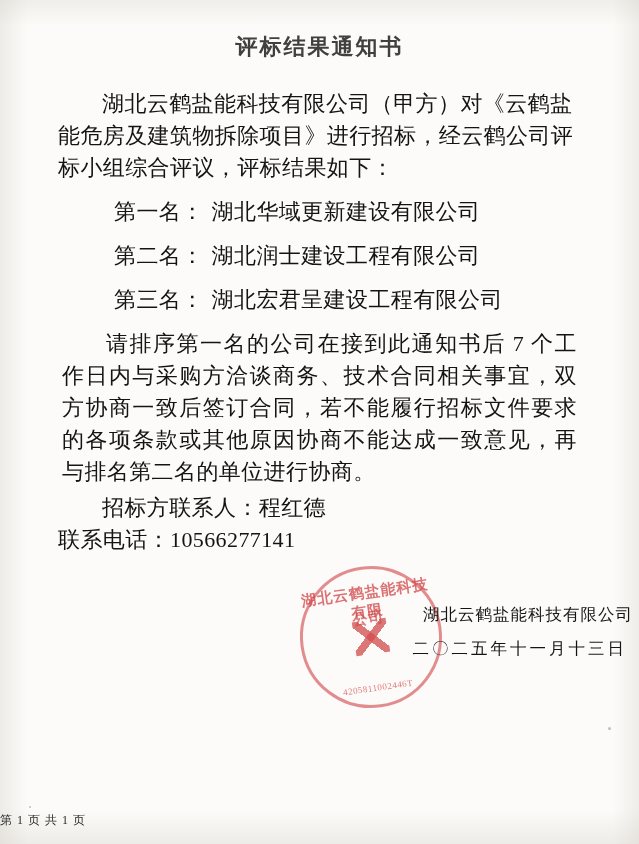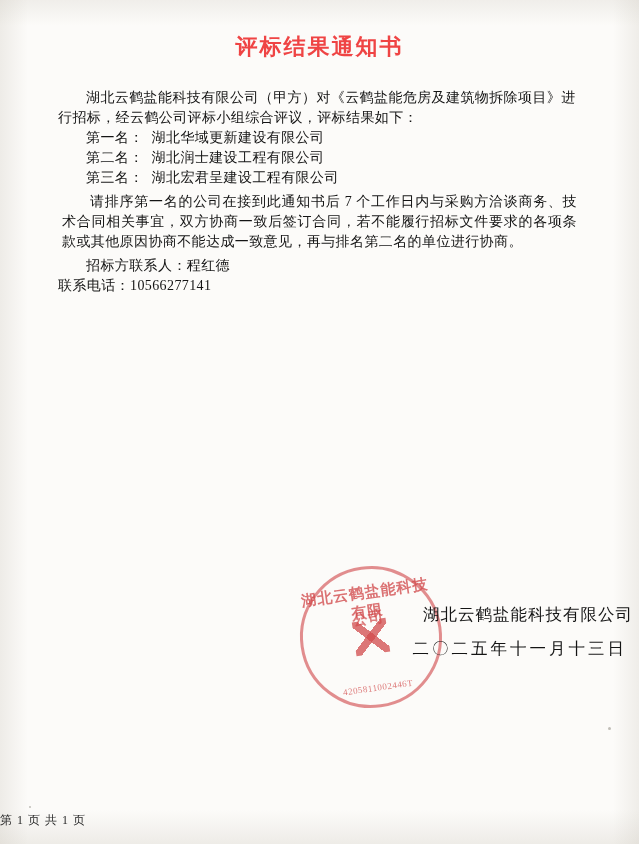--- a/index.html
+++ b/index.html
@@ -34,38 +34,38 @@
     left: 58px;
     top: 0;
     width: 523px;
     height: 844px;
   }
   .doc-title {
     text-align: center;
     font-size: 22px;
     font-weight: bold;
     letter-spacing: 2px;
-    color: #ef4444;
+    color: #404040;
     margin-top: 32px;
     font-family: "Liberation Serif", "DejaVu Serif", serif;
   }
   .body-block {
     margin-top: 26px;
-    font-size: 14px;
-    line-height: 20px;
+    font-size: 22px;
+    line-height: 32px;
     color: #141414;
     letter-spacing: 0.4px;
   }
   .para {
     text-indent: 2em;
     margin: 0;
   }
   .rank-line {
     text-indent: 2em;
-    margin: 0;
+    margin: 12px;
     white-space: nowrap;
   }
   .rank-label {
     letter-spacing: 0.4px;
   }
   .rank-name {
     margin-left: 8px;
   }
   .para-body {
     text-indent: 2em;

